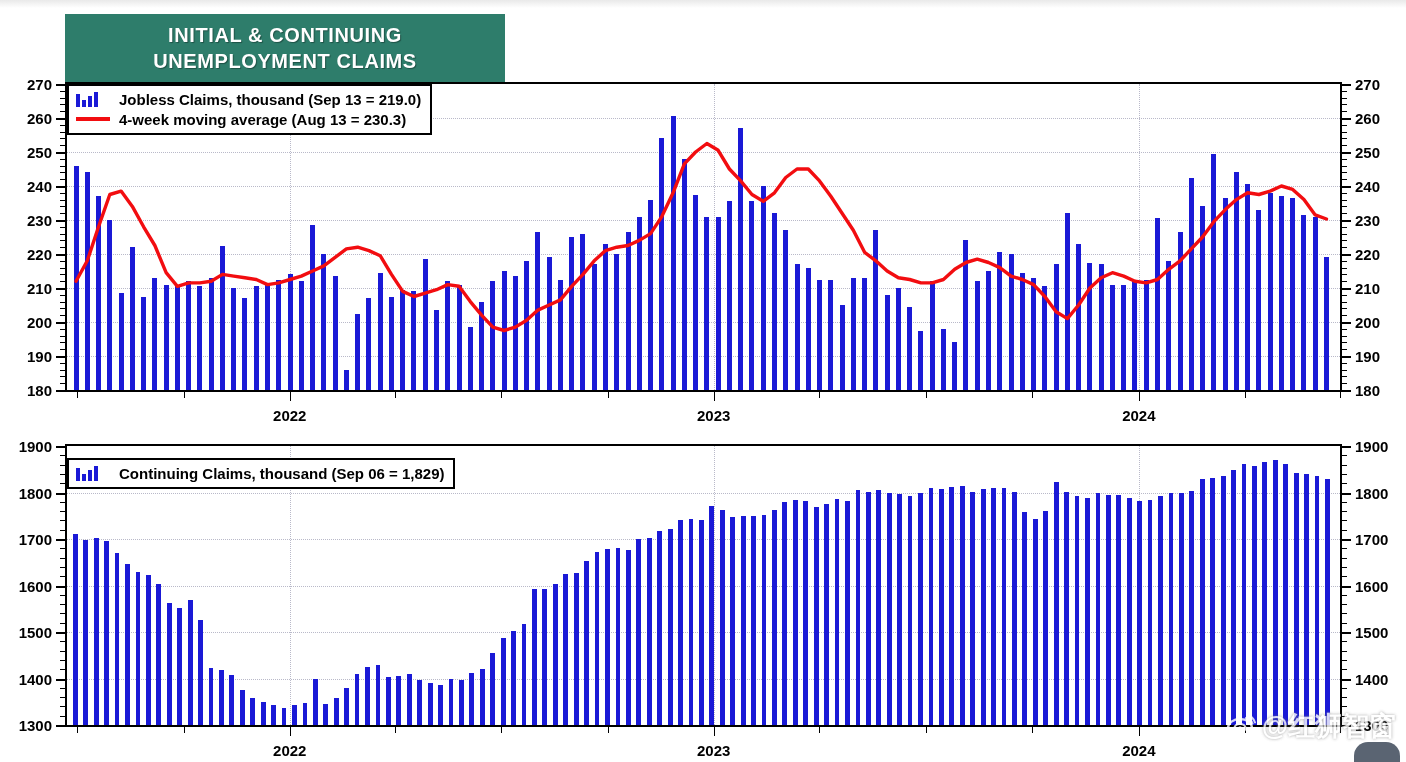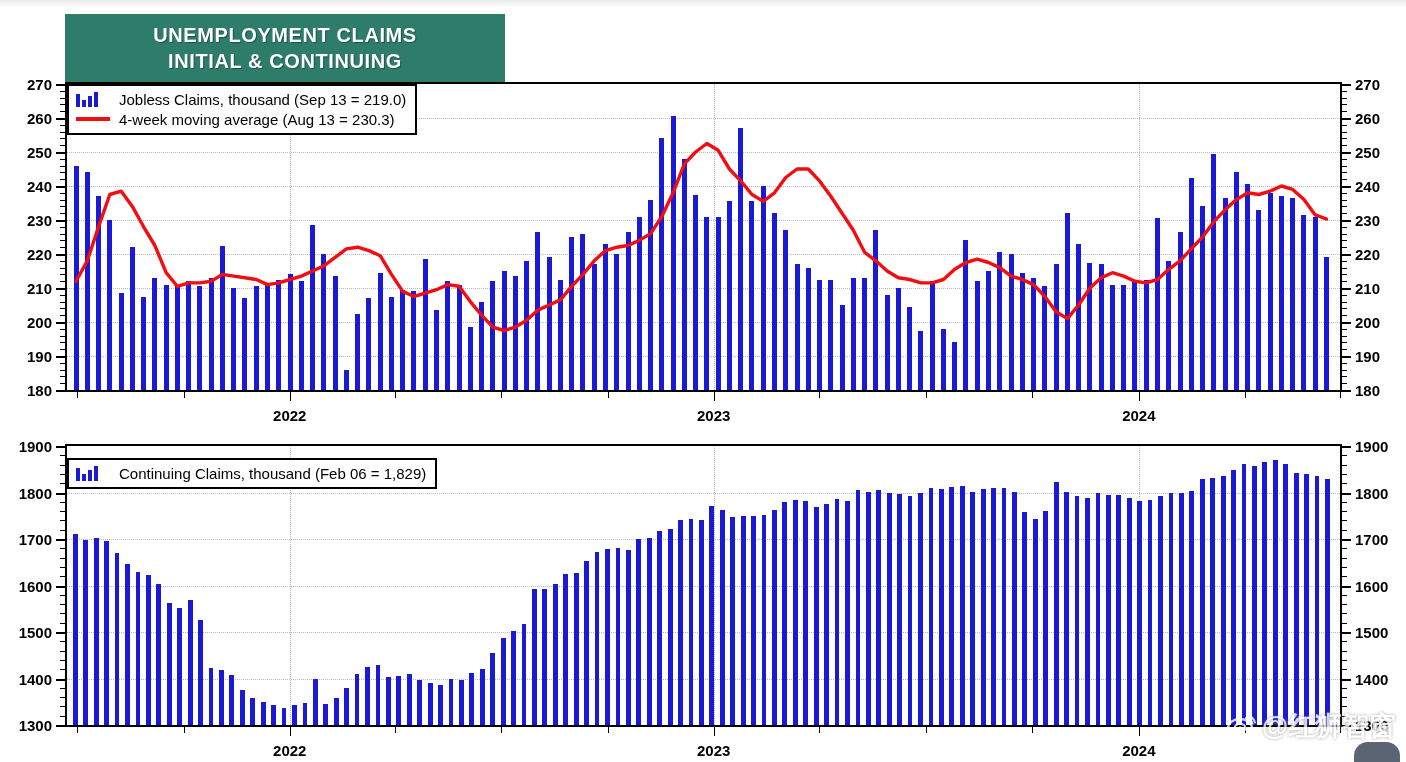--- a/index.html
+++ b/index.html
@@ -129,21 +129,21 @@
     box-sizing: border-box;
   }
   .legend-row {
     display: flex;
     align-items: center;
     height: 20px;
     white-space: nowrap;
   }
   .legend-label {
     font-size: 15px;
-    font-weight: normal;
+    font-weight: bold;
     color: #000000;
     margin-left: 9px;
   }
   .swatch-bars {
     display: inline-flex;
     align-items: flex-end;
     width: 34px;
     height: 15px;
     gap: 2px;
   }
@@ -207,22 +207,22 @@
     background: linear-gradient(to bottom, #e9e9e9, #ffffff);
   }
 </style>
 </head>
 <body>
 
 <div id="root">
   <div class="top-sheen"></div>
 
   <div class="title-banner">
+    <div class="tline">INITIAL &amp; CONTINUING</div>
     <div class="tline">UNEMPLOYMENT CLAIMS</div>
-    <div class="tline">INITIAL &amp; CONTINUING</div>
   </div>
 
   <div class="panel" id="panel-top" style="left:0px; top:70px; width:1406px; height:350px;">
     <div class="plot-frame" id="frame-top" style="left:65px; top:12px; width:1277px; height:310px;">
         <div class="hgrid" style="top: 272px;"></div>
         <div class="hgrid" style="top: 238px;"></div>
         <div class="hgrid" style="top: 204px;"></div>
         <div class="hgrid" style="top: 170px;"></div>
         <div class="hgrid" style="top: 136px;"></div>
         <div class="hgrid" style="top: 102px;"></div>
@@ -751,21 +751,21 @@
       <div class="xtick-mark" style="left: 1244.53px; top: 295px; height: 6px;"></div>
       <div class="xtick-mark" style="left: 1340px; top: 295px; height: 6px;"></div>
       <div class="legend" style="left: 67px; top: 26px;">
         <div class="legend-row">
           <span class="swatch-bars">
             <i></i>
             <i></i>
             <i></i>
             <i></i>
           </span>
-          <span class="legend-label">Continuing Claims, thousand (Feb 06 = 1,829)</span>
+          <span class="legend-label">Continuing Claims, thousand (Sep 06 = 1,829)</span>
         </div>
       </div>
     </div>
 
   <div class="watermark">
     <span class="wm-eye">
       <svg width="30" height="26" viewBox="0 0 30 26" aria-hidden="true">
         <ellipse cx="14" cy="15" rx="12" ry="9" fill="none" stroke="#ffffff" stroke-width="2.4"></ellipse>
         <ellipse cx="14" cy="15" rx="5.5" ry="4" fill="none" stroke="#ffffff" stroke-width="2.2"></ellipse>
         <circle cx="14" cy="15" r="1.8" fill="#ffffff"></circle>

